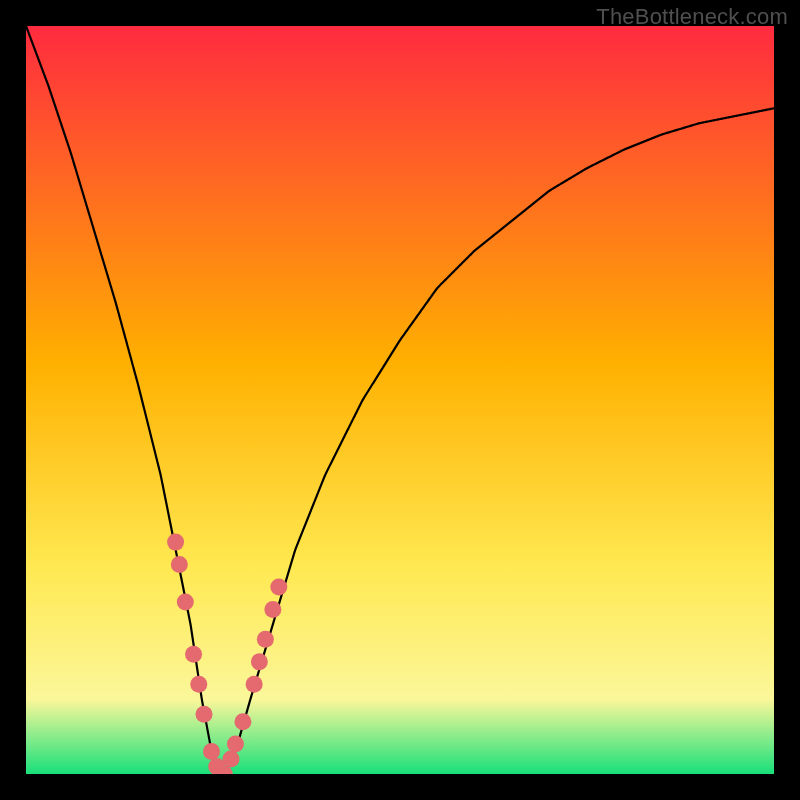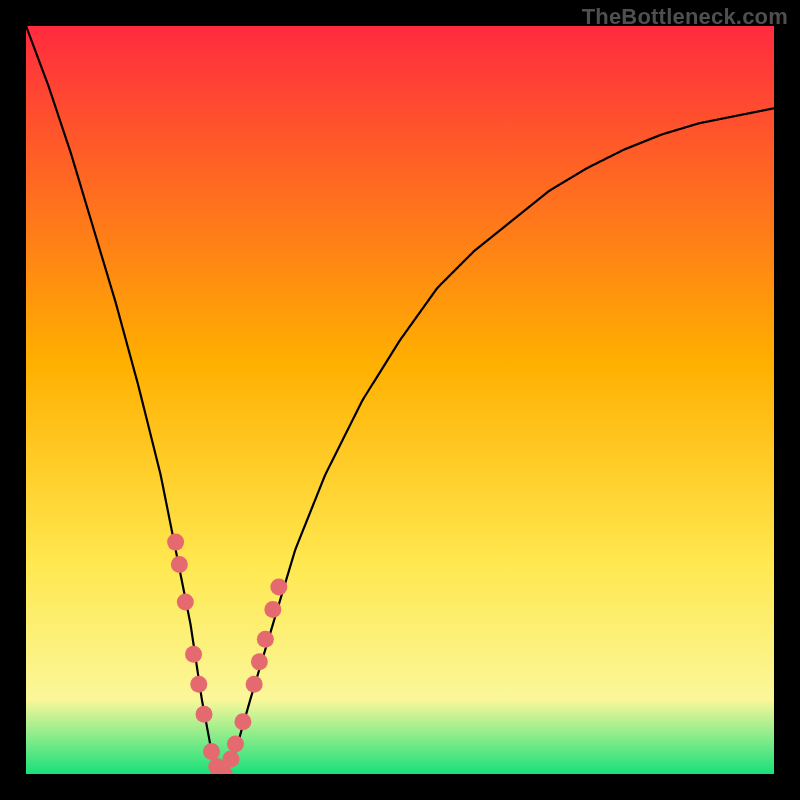--- a/index.html
+++ b/index.html
@@ -24,21 +24,21 @@
     width: 748px;
     height: 748px;
     overflow: hidden;
   }
   .watermark {
     position: absolute;
     top: 4px;
     right: 12px;
     color: #4f4f4f;
     font-size: 22px;
-    font-weight: 700;
+    font-weight: 400;
     letter-spacing: 0.2px;
     text-align: right;
     pointer-events: none;
   }
   svg { display: block; }
 </style>
 </head>
 <body>
 
 <div class="frame">

